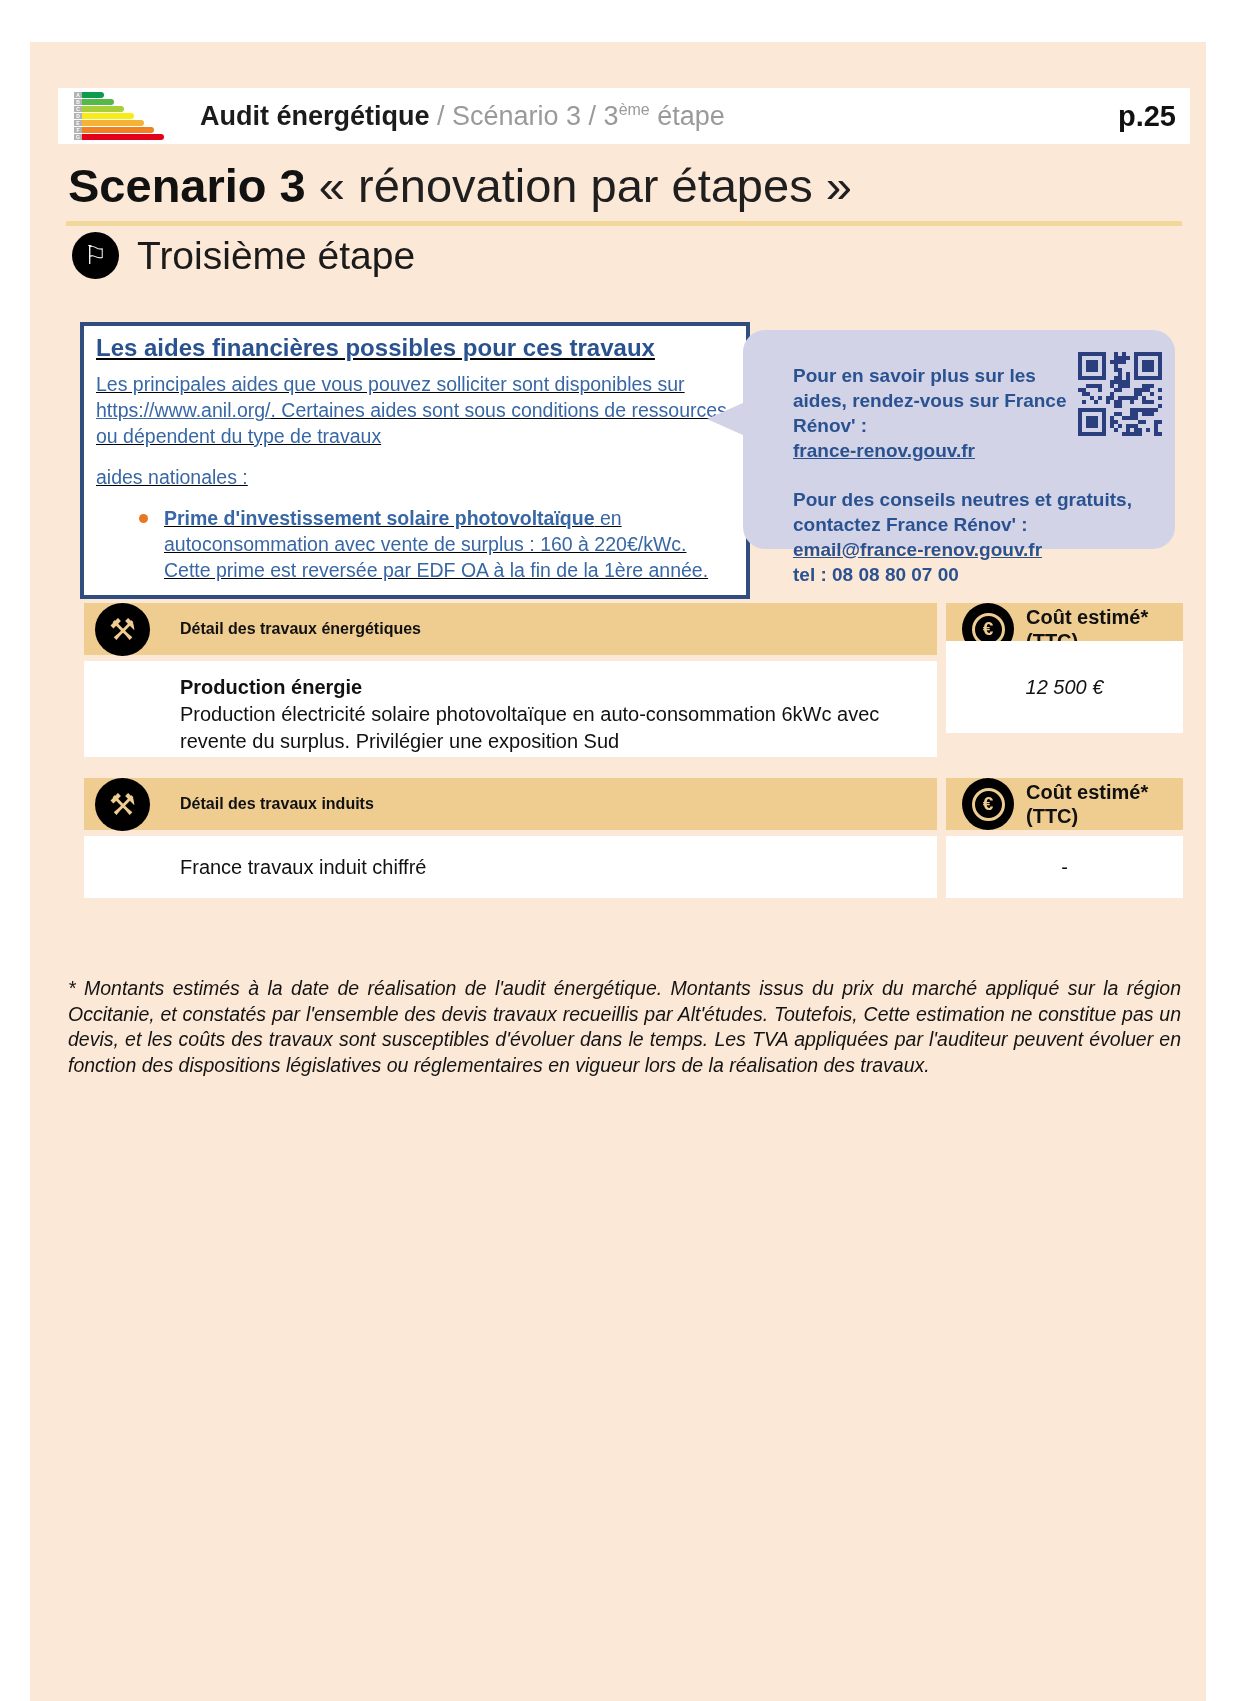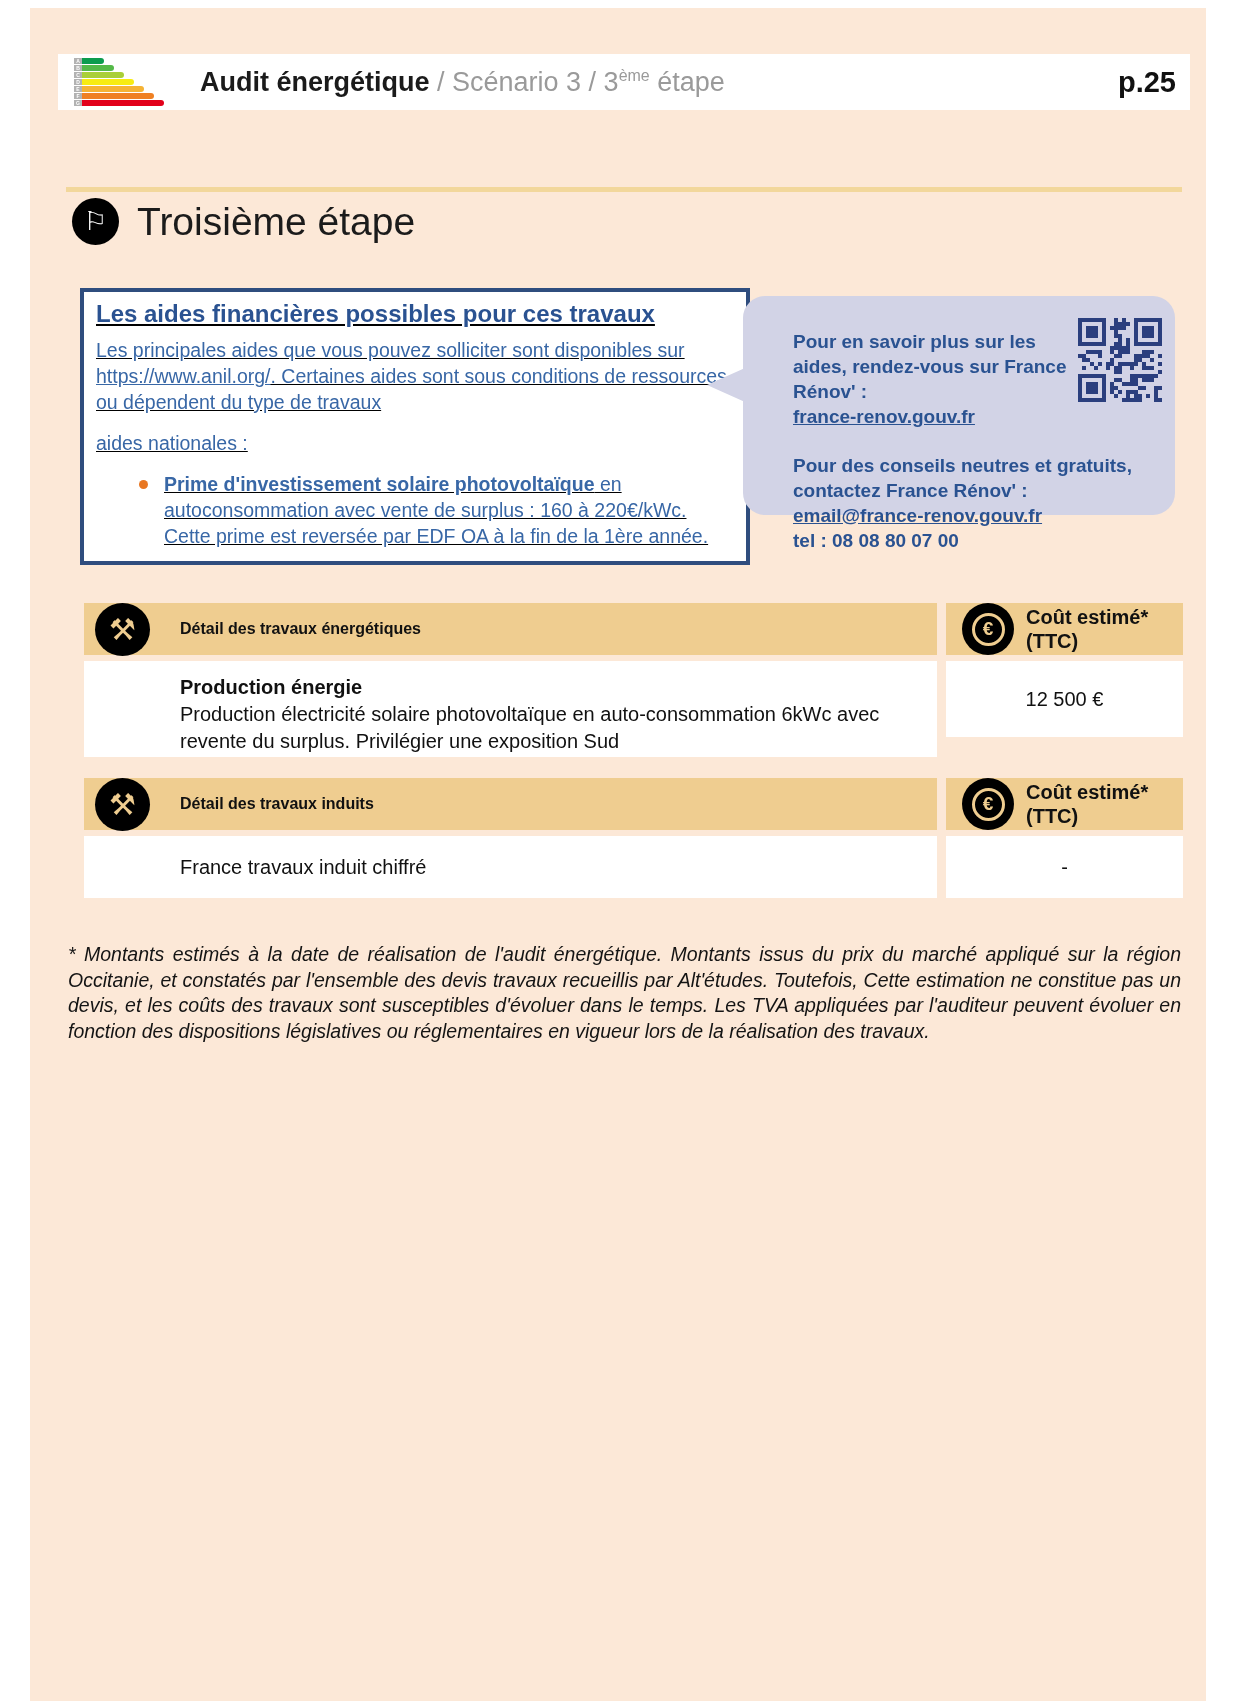--- a/index.html
+++ b/index.html
@@ -1,19 +1,19 @@
 <!DOCTYPE html>
 <html><head>
 <meta charset="utf-8">
 <style>
   * { margin:0; padding:0; box-sizing:border-box; }
   html,body { background:#ffffff; }
   body { font-family:"Liberation Sans", sans-serif; }
   #page { position:relative; width:1241px; height:1701px; background:#ffffff; overflow:hidden; }
-  .abs { position:absolute; }
+  .abs { position:absolute;margin-top:34px; }
   #paper { left:30px; top:8px; width:1176px; height:1693px; background:#fce8d7; }
 
   
   #header-bar { left:58px; top:54px; width:1132px; height:56px; background:#ffffff; display:flex; align-items:center; }
   #energy-label { margin-left:16px; width:92px; display:flex; flex-direction:column; gap:1px; }
   .elabel-row { display:flex; align-items:center; height:6px; }
   .elabel-letter { width:8px; font-size:5px; line-height:6px; color:#fff; text-align:center; font-weight:bold; }
   .elabel-bar { height:6px; border-radius:0 3px 3px 0; }
   #breadcrumb { margin-left:34px; font-size:27px; color:#1b1b1b; white-space:nowrap; }
   #breadcrumb .bold { font-weight:bold; }
@@ -108,20 +108,23 @@
           <span class="elabel-letter" style="background: rgba(0, 0, 0, 0.3);">G</span>
           <div class="elabel-bar" style="background: rgb(226, 0, 26); width: 82px;"></div>
         </div>
       </div>
     <div id="breadcrumb">
       <span class="bold">Audit énergétique</span><span class="grey"> / </span><span class="grey">Scénario 3 / 3</span><sup class="grey">ème</sup><span class="grey"> étape</span>
     </div>
     <div id="page-number">p.25</div>
   </div>
 
+  <div id="main-title" class="abs">
+    <span class="bold">Scenario 3</span><span> « rénovation par étapes »</span>
+  </div>
   <div id="title-rule" class="abs"></div>
   <div id="subtitle-row" class="abs">
     <div id="flag-circle">⚐</div>
     <div id="subtitle-text">Troisième étape</div>
   </div>
 
   <div id="aid-box" class="abs">
     <div id="aid-box-title">Les aides financières possibles pour ces travaux</div>
     <div id="aid-intro" class="aid-body">
       <span>Les principales aides que vous pouvez solliciter sont disponibles sur </span><a href="#" class="blue-link">https://www.anil.org/</a><span>. Certaines aides sont sous conditions de ressources ou dépendent du type de travaux</span>
@@ -286,21 +289,21 @@
       </div>
     <div class="cost-header">
       <div>Coût estimé*</div>
       <div>(TTC)</div>
     </div>
   </div>
   <div class="row-left" style="top:661px; height:96px;">
     <div class="row-title">Production énergie</div>
     <div class="row-desc">Production électricité solaire photovoltaïque en auto-consommation 6kWc avec revente du surplus. Privilégier une exposition Sud</div>
   </div>
-  <div class="row-right" style="top:661px; height:76px;">
+  <div class="row-right" style="top:641px; height:92px;font-style:italic;">
     <div class="row-cost">12 500 €</div>
   </div>
 
   <div class="band band-left" style="top:778px;">
     <div class="tool-circle">⚒</div>
     <div class="band-title">Détail des travaux induits</div>
   </div>
   <div class="band band-right" style="top:778px;">
     <div class="euro-circle">
         <div class="euro-inner">€</div>

